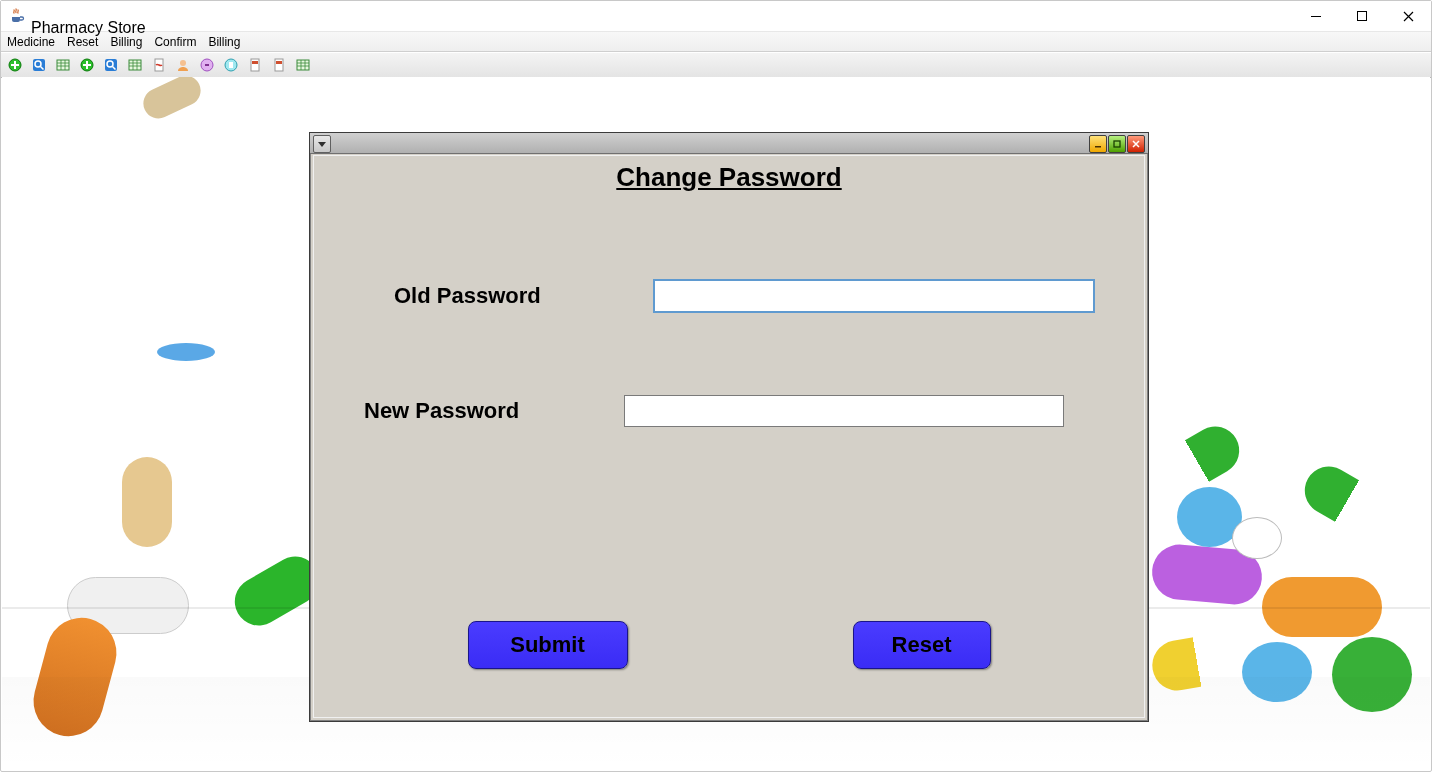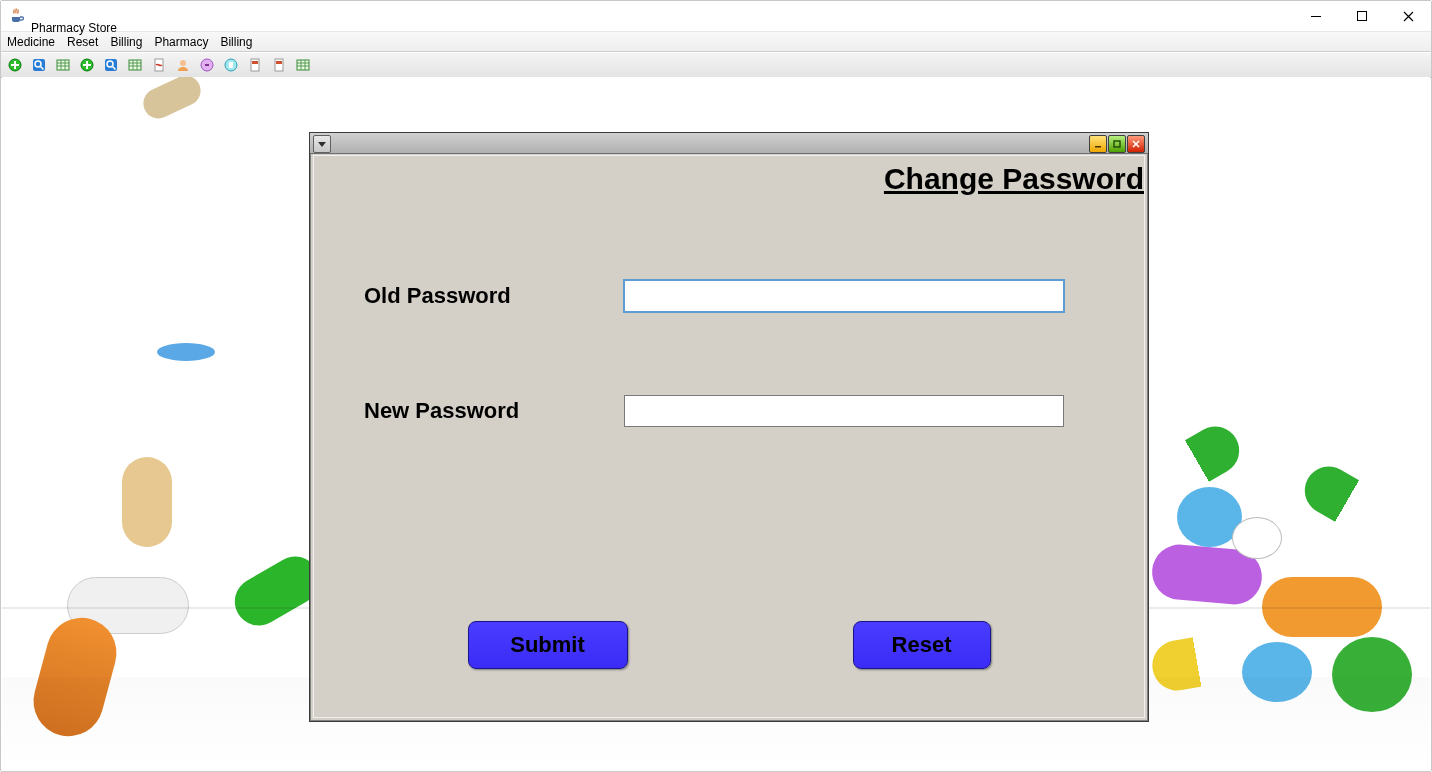--- a/index.html
+++ b/index.html
@@ -1,20 +1,20 @@
 <!DOCTYPE html>
 <html><head>
 <meta charset="utf-8">
 <style>
 html,body{margin:0;padding:0;width:1432px;height:772px;font-family:Tahoma,Arial,sans-serif;font-size:11px;color:#000;background:#fff;overflow:hidden;}
 
 .app-window{width:1432px;height:772px;box-sizing:border-box;border:1px solid #c8c8c8;background:#fff;position:relative;border-radius:2px;}
 .title-bar{height:30px;background:#fff;display:flex;align-items:center;position:relative;border-bottom:1px solid #e8e8e8;}
 .title-icon{width:16px;height:16px;margin:0 6px 0 8px;display:inline-flex;align-items:center;justify-content:center;}
-.title-text{font-size:12px;color:#000;margin-top:24px;}
+.title-text{font-size:16px;color:#000;margin-top:24px;}
 .win-btns{position:absolute;right:0;top:0;height:30px;display:flex;}
 .win-btn{width:46px;height:30px;display:flex;align-items:center;justify-content:center;}
 .win-btn svg{display:block;}
 
 .menu-bar{height:19px;background:linear-gradient(#f8f8f8,#eeeeee);border-bottom:1px solid #cfcfcf;display:flex;align-items:center;}
 .menu-item{padding:2px 6px;font-size:12px;line-height:14px;}
 
 .tool-bar{height:24px;background:linear-gradient(#f4f4f4,#e4e4e4);border-bottom:1px solid #b8b8b8;border-top:1px solid #ffffff;display:flex;align-items:center;padding-left:4px;gap:4px;}
 .tool-btn{width:18px;height:18px;display:flex;align-items:center;justify-content:center;border:1px solid transparent;border-radius:2px;}
 .tool-btn svg{display:block;}
@@ -26,21 +26,21 @@
 .iframe{position:absolute;left:307px;top:55px;width:838px;height:588px;background:#d4d0c8;border:1px solid #3b3b3b;box-shadow:0 0 0 1px #808080 inset;}
 .iframe-titlebar{height:20px;background:linear-gradient(#d0d0d0,#b0b0b0);position:relative;border-bottom:1px solid #707070;}
 .iframe-menu-btn{position:absolute;left:3px;top:2px;width:16px;height:16px;background:linear-gradient(#e8e8e8,#c8c8c8);border:1px solid #606060;border-radius:2px;display:flex;align-items:center;justify-content:center;}
 .iframe-menu-btn::after{content:"";border-left:4px solid transparent;border-right:4px solid transparent;border-top:5px solid #303030;}
 .iframe-ctrl{position:absolute;right:3px;top:2px;display:flex;gap:1px;}
 .iframe-ctrl .btn{width:16px;height:16px;border:1px solid #404040;border-radius:2px;display:flex;align-items:center;justify-content:center;font-size:10px;font-weight:bold;}
 .btn-min{background:linear-gradient(#ffe27a,#f0a800);}
 .btn-max{background:linear-gradient(#b6f080,#4fa000);}
 .btn-close{background:linear-gradient(#ff9a7a,#d02000);color:#fff;}
 .iframe-body{position:absolute;left:3px;right:3px;top:22px;bottom:3px;background:#d4d0c8;border:1px solid #f0f0f0;}
-.dlg-title{position:absolute;left:0;right:0;top:6px;text-align:right;font-size:30px;font-weight:bold;text-decoration:underline;}
+.dlg-title{position:absolute;left:0;right:0;top:6px;text-align:center;font-size:26px;font-weight:bold;text-decoration:underline;}
 .row{position:absolute;left:50px;right:50px;height:40px;display:flex;align-items:center;}
 .row-label{width:260px;font-size:22px;font-weight:bold;}
 .row-input{width:440px;height:32px;border:1px solid #7a7a7a;background:#fff;font-size:16px;padding:0 4px;box-sizing:border-box;outline:none;}
 .row-input.focused{border:1px solid #5f9ad0;box-shadow:0 0 0 1px #5f9ad0;}
 .btn-row{position:absolute;left:0;right:0;bottom:48px;height:48px;display:flex;justify-content:center;gap:225px;}
 .blue-btn{width:158px;height:46px;background:linear-gradient(#4a3cff,#3a2cf5);border:1px solid #1a158a;border-radius:8px;font-size:22px;font-weight:bold;color:#000;display:flex;align-items:center;justify-content:center;box-shadow:1px 1px 2px rgba(0,0,0,.4);}
 </style>
 </head>
 <body>
 
@@ -71,21 +71,21 @@
             <path d="M1 1l9 9M10 1l-9 9" stroke="#000" stroke-width="1.2"></path>
           </svg>
         </div>
     </div>
   </div>
 
   <div class="menu-bar">
     <span class="menu-item">Medicine</span>
     <span class="menu-item">Reset</span>
     <span class="menu-item">Billing</span>
-    <span class="menu-item">Pharmacy</span>
+    <span class="menu-item">Confirm</span>
     <span class="menu-item">Billing</span>
   </div>
 
   <div class="tool-bar">
     <div class="tool-btn">
         <svg width="14" height="14">
           <circle cx="7" cy="7" r="6" fill="#2bbf2b" stroke="#0a7a0a"></circle>
           <path d="M7 3v8M3 7h8" stroke="#fff" stroke-width="2"></path>
         </svg>
       </div>
@@ -205,21 +205,21 @@
           <div class="btn btn-close">
               <svg width="8" height="8">
                 <path d="M1 1l6 6M7 1l-6 6" stroke="#fff" stroke-width="1.5"></path>
               </svg>
             </div>
         </div>
       </div>
       <div class="iframe-body">
         <div class="dlg-title">Change Password</div>
 
-        <div class="row" style="top:120px;">
+        <div class="row" style="top:120px;margin-left:30px;">
           <div class="row-label">Old Password</div>
           <input type="password" class="row-input focused" value="" style="">
         </div>
 
         <div class="row" style="top:235px;">
           <div class="row-label">New Password</div>
           <input type="password" class="row-input" value="" style="">
         </div>
 
 

